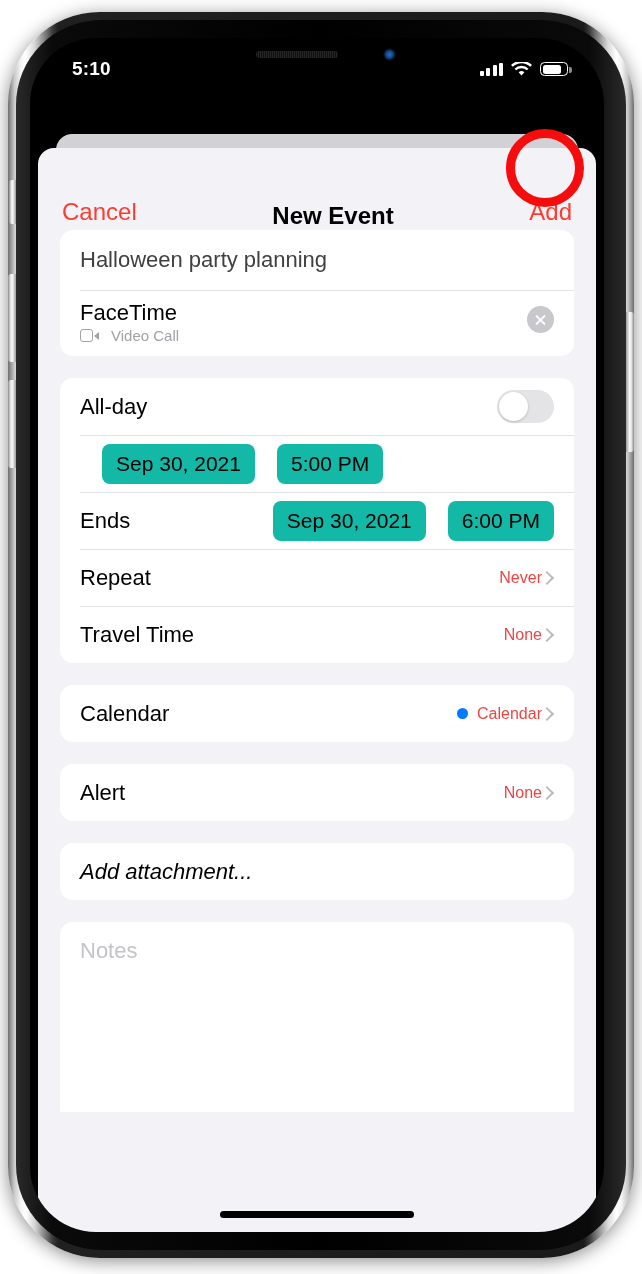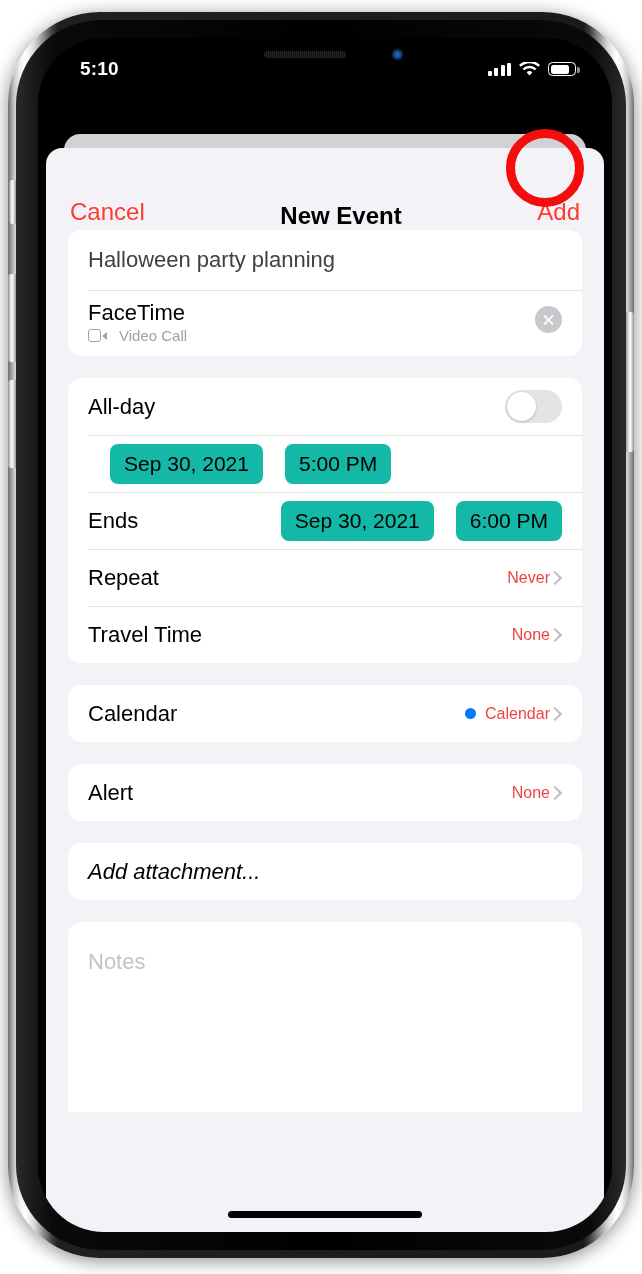--- a/index.html
+++ b/index.html
@@ -25,21 +25,21 @@
     box-shadow:0 3px 18px rgba(0,0,0,.45);
   }
   #phone-inner-bezel {
     position:absolute;
     left:8px; top:8px; right:8px; bottom:8px;
     border-radius:85px;
     background:linear-gradient(90deg,#2a2a2a 0%, #0a0a0a 6%, #000 50%, #0a0a0a 94%, #2a2a2a 100%);
   }
   #phone-screen {
     position:absolute;
-    left:30px; top:26px;
+    left:22px; top:26px;
     width:574px; height:1194px;
     border-radius:66px;
     background:#000000;
     overflow:hidden;
   }
 
   
   .side-btn { position:absolute; background:linear-gradient(90deg,#8d8d8d,#eaeaea 35%,#f7f7f7 55%,#9b9b9b 100%); }
   #mute-switch   { left:1px;  top:168px; width:7px;  height:44px;  border-radius:3px 0 0 3px; }
   #volume-up     { left:0px;  top:262px; width:8px;  height:88px;  border-radius:3px 0 0 3px; }
@@ -173,21 +173,21 @@
   #add-attachment-label { font-size:22px; color:#000;font-style:italic; }
 
   
   #url-notes-group { border-radius:13px 13px 0 0; margin-bottom:0; height:190px; }
   #url-row { min-height:58px; }
   #url-input, #notes-input {
     width:100%; border:none; outline:none; background:transparent;
     font-family:inherit; font-size:22px; color:#000; padding:0;
   }
   #url-input::placeholder, #notes-input::placeholder { color:#c4c4c8; }
-  #notes-row { min-height:58px; align-items:flex-start; padding-top:16px;margin-top:11px; }
+  #notes-row { min-height:58px; align-items:flex-start; padding-top:16px; }
   #notes-input { resize:none; height:70px; line-height:1.2; }
 
   
   #home-indicator {
     position:absolute; bottom:14px; left:50%; transform:translateX(-50%);
     width:194px; height:7px; border-radius:4px; background:#000; z-index:50;
   }
 
   
   #add-button-highlight {

